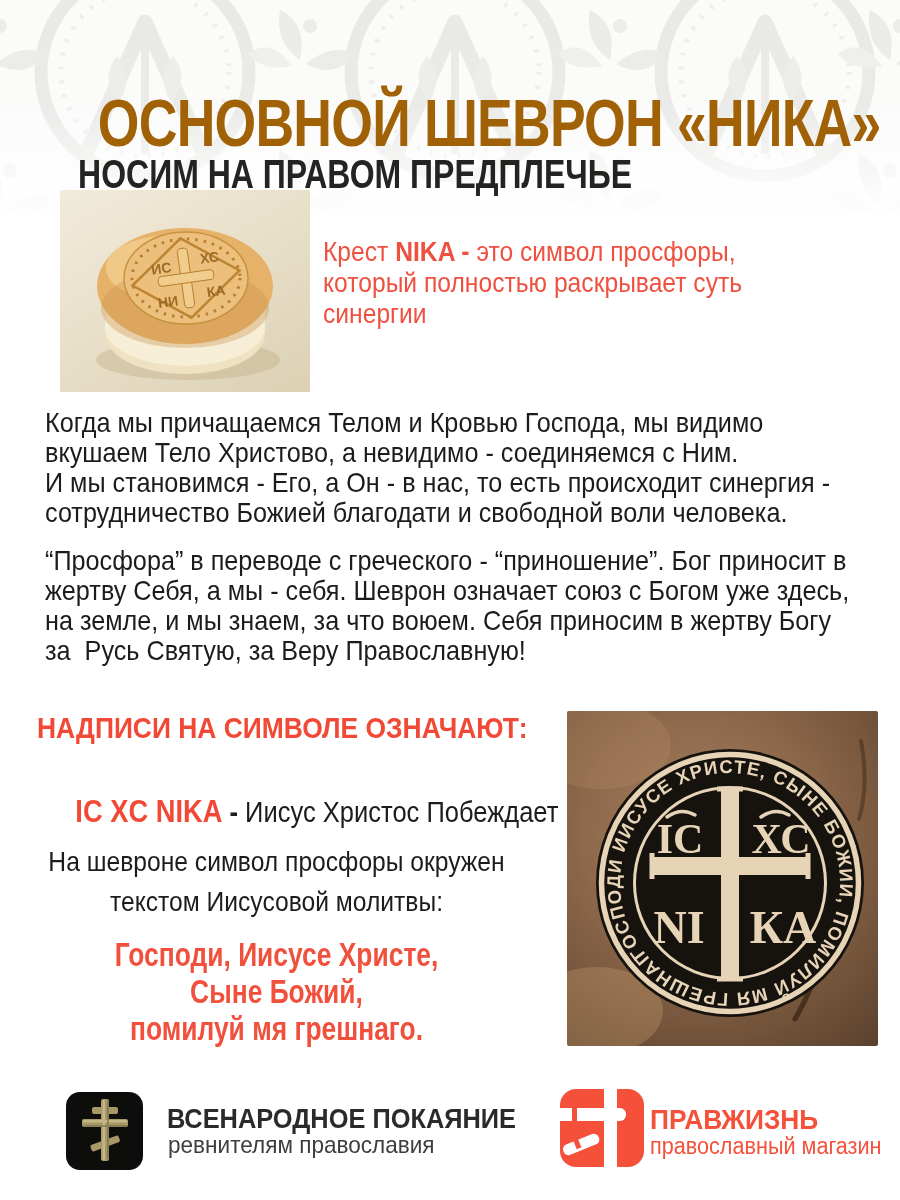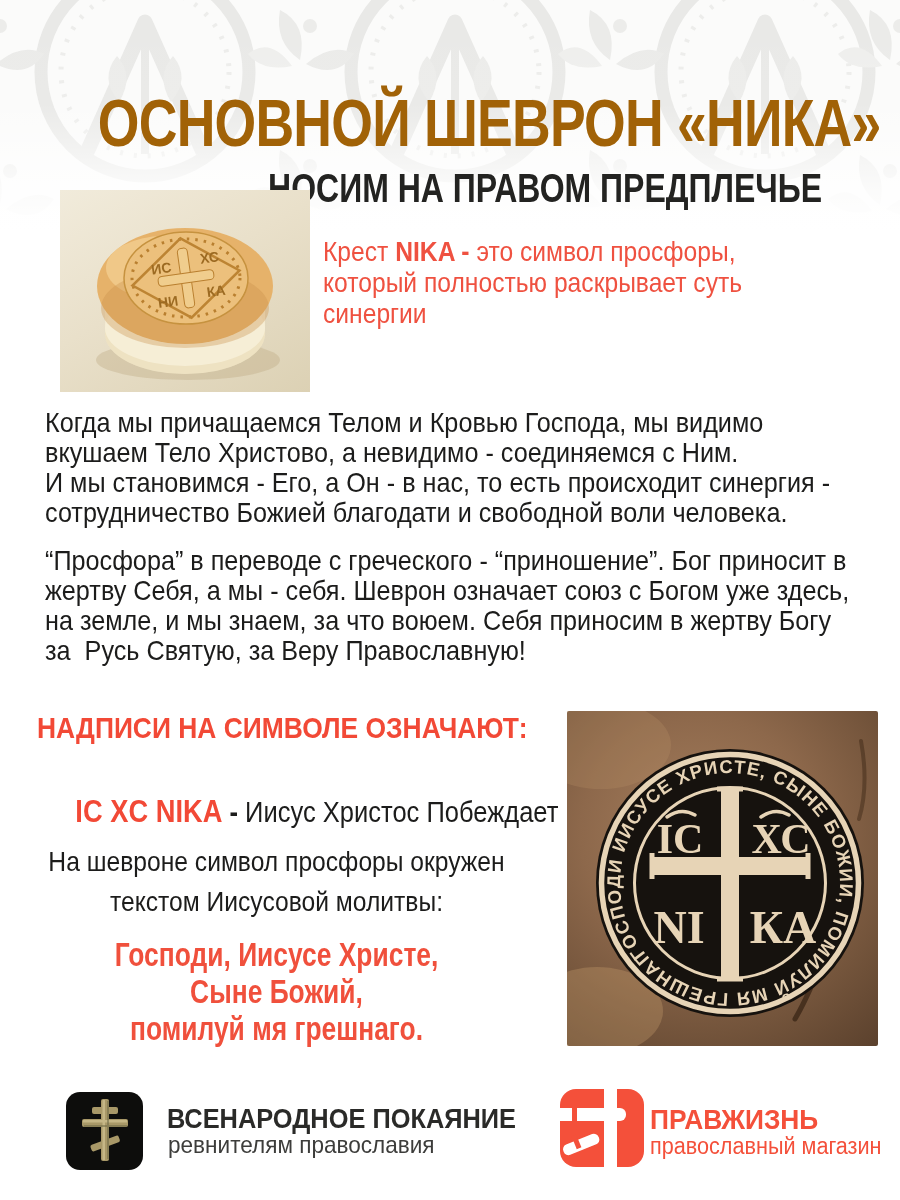--- a/index.html
+++ b/index.html
@@ -10,21 +10,21 @@
   .pattern-band{position:absolute;left:0;top:0;width:900px;height:232px;background:#fbfbfa;}
   .pattern-band svg{position:absolute;left:0;top:0;}
   .pattern-fade{position:absolute;left:0;top:0;width:900px;height:232px;
     background:linear-gradient(180deg, rgba(255,255,255,0) 0%, rgba(255,255,255,0.05) 45%,
                rgba(255,255,255,0.8) 82%, #ffffff 100%);}
 
   
   .title{position:absolute;left:0;top:44px;width:900px;text-align:right;
          font-weight:bold;font-size:67px;line-height:1.0;color:#a16207;letter-spacing:-1px;}
   .title .sq{display:inline-block;transform:scaleX(0.80);transform-origin:50% 0;white-space:pre;}
-  .subtitle{position:absolute;left:0;top:134px;width:900px;text-align:right;
+  .subtitle{position:absolute;left:0;top:120px;width:900px;text-align:left;
          font-weight:bold;font-size:41px;line-height:1.0;color:#232321;}
   .subtitle .sq{display:inline-block;transform:scaleX(0.78);transform-origin:50% 0;white-space:pre;}
 
   
   .prosphora{position:absolute;left:60px;top:190px;width:250px;height:202px;
     background:linear-gradient(150deg,#f1ebdb 0%,#e9e0ca 45%,#dcd1b4 100%);}
   .prosphora svg{display:block;}
 
   
   .intro{position:absolute;left:323px;top:236px;color:#ef5140;font-size:28px;line-height:31px;

